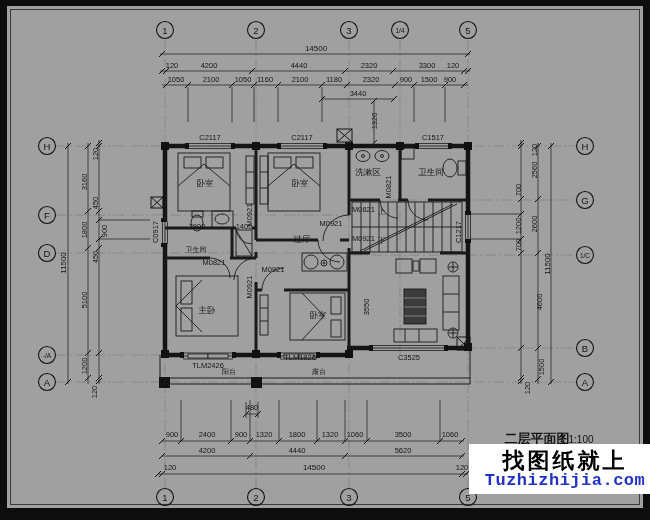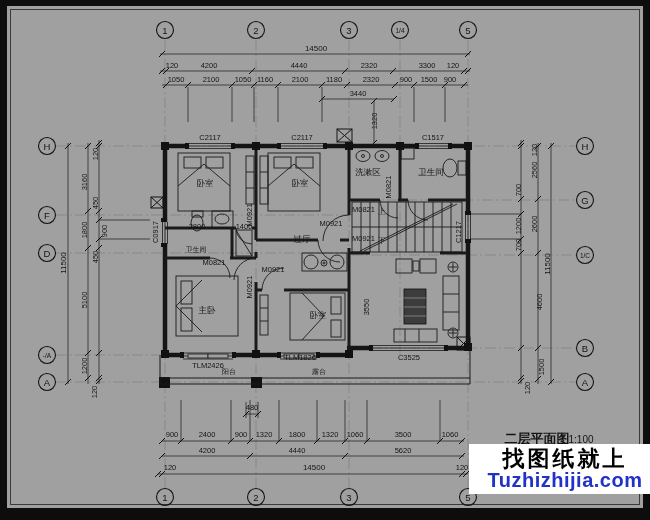--- a/index.html
+++ b/index.html
@@ -15,21 +15,21 @@
   .room{font-size:8.5px;}
   .roomsm{font-size:7px;}
   .axis{font-size:9.5px;}
   .axissm{font-size:6.5px;}
   .updown{font-size:7.5px;}
   .title-zh{font-size:13px;font-weight:bold;}
   .title-scale{font-size:10px;}
   .wm{position:absolute;left:469px;top:444px;width:192px;height:50px;background:#ffffff;
       display:flex;flex-direction:column;align-items:center;justify-content:center;line-height:1.05;}
   .wm-l1{font-size:22px;font-weight:bold;color:#000;letter-spacing:3px;white-space:nowrap;}
-  .wm-l2{font-size:20px;font-weight:bold;letter-spacing:.5px;white-space:nowrap;}
+  .wm-l2{font-size:17px;font-weight:bold;letter-spacing:.5px;white-space:nowrap;font-family:Liberation Mono, monospace;}
 </style>
 </head>
 <body>
 
 <div class="sheet">
   <div class="inner-border"></div>
 </div>
 
 <svg width="650" height="520" viewBox="0 0 650 520">
 

